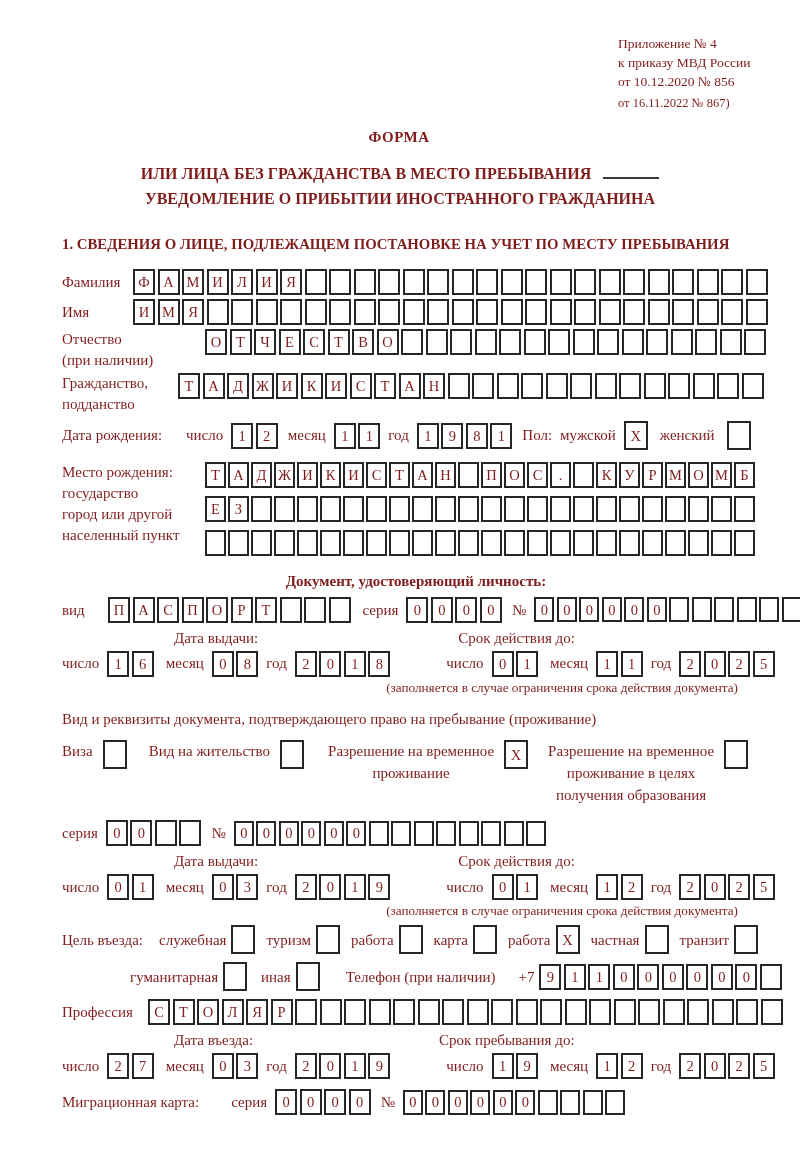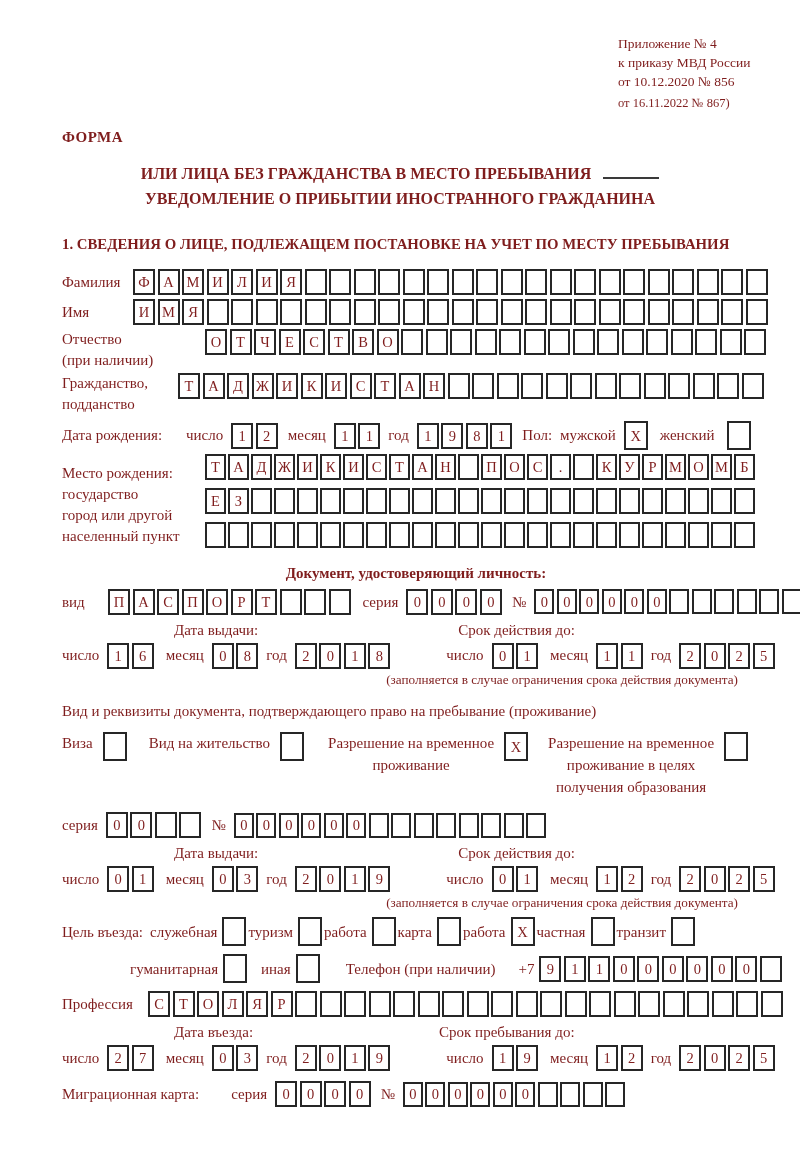--- a/index.html
+++ b/index.html
@@ -5,21 +5,21 @@
   html,body{margin:0;padding:0;background:#e8e8e8;}
   .page{
     width:800px;height:1163px;margin:0 auto;background:#ffffff;
     font-family:"Liberation Serif","DejaVu Serif",serif;color:#7f1d1d;
     box-sizing:border-box;padding:34px 30px 0 62px;overflow:hidden;position:relative;
     font-size:15px;line-height:1.25;
   }
   
   .appendix{margin-left:556px;font-size:13.5px;line-height:19px;}
   .edition{margin-left:556px;font-size:12.5px;line-height:17px;margin-top:4px;}
-  .forma{text-align:left;padding-right:34px;font-weight:bold;font-size:15px;margin-top:16px;letter-spacing:.5px;}
+  .forma{text-align:center;padding-right:34px;font-weight:bold;font-size:15px;margin-top:16px;letter-spacing:.5px;}
   
   .title{margin-left:-62px;width:800px;text-align:center;font-weight:bold;font-size:16px;line-height:25px;margin-top:14px;}
   .title .uline{display:inline-block;width:56px;border-bottom:2px solid #3a3a3a;height:12px;margin-left:12px;}
   .sec-head{font-weight:bold;font-size:14.8px;margin-top:24px;margin-bottom:16px;}
   
   .row{display:flex;align-items:center;margin-bottom:4px;}
   .row-top{display:flex;align-items:flex-start;margin-bottom:2px;}
   .lbl{flex:none;}
   .mlabel div{line-height:21px;}
   .cells{display:inline-flex;gap:2.5px;}
@@ -39,21 +39,21 @@
   .dh1{margin-left:112px;} .dh2{margin-left:200px;}
   .date-row{display:flex;align-items:center;margin-top:3px;}
   .rgrp{margin-left:56px;display:inline-flex;align-items:center;}
   .note-right{text-align:right;padding-right:32px;font-size:13.2px;margin-top:3px;margin-bottom:6px;}
   .intro{margin-top:10px;line-height:26px;}
   .opts{display:flex;align-items:flex-start;margin-top:8px;margin-bottom:14px;}
   .opt{display:inline-flex;align-items:flex-start;}
   .opt .olabel{text-align:center;line-height:22px;}
   .opt .chk{margin-left:10px;margin-top:0;}
   .purpose{display:flex;align-items:center;margin-top:4px;flex-wrap:nowrap;}
-  .purpose .plabel{margin-left:2px;margin-right:5px;white-space:nowrap;}
+  .purpose .plabel{margin-left:11px;margin-right:5px;white-space:nowrap;}
   .purpose .plabel:first-child{margin-left:0;}
   .stack{display:flex;flex-direction:column;}
   .stack .cells{margin-bottom:8px;}
 </style>
 </head>
 <body>
 
 <div class="page">
 
   <div class="appendix">
@@ -225,21 +225,21 @@
     <span class="lbl gap8">мужской</span>
     <span class="cells chk gap8">
         <span class="cell">X</span>
       </span>
     <span class="lbl gap12">женский</span>
     <span class="cells chk gap12">
         <span class="cell"></span>
       </span>
   </div>
 
-  <div class="row-top" style="margin-top:4px;align-items:center;">
+  <div class="row-top" style="margin-top:12px;">
     <span class="lbl w143 mlabel">
       <div>Место рождения:</div>
       <div>государство</div>
       <div>город или другой</div>
       <div>населенный пункт</div>
     </span>
     <span class="stack">
       <span class="cells mid">
           <span class="cell">Т</span>
           <span class="cell">А</span>

